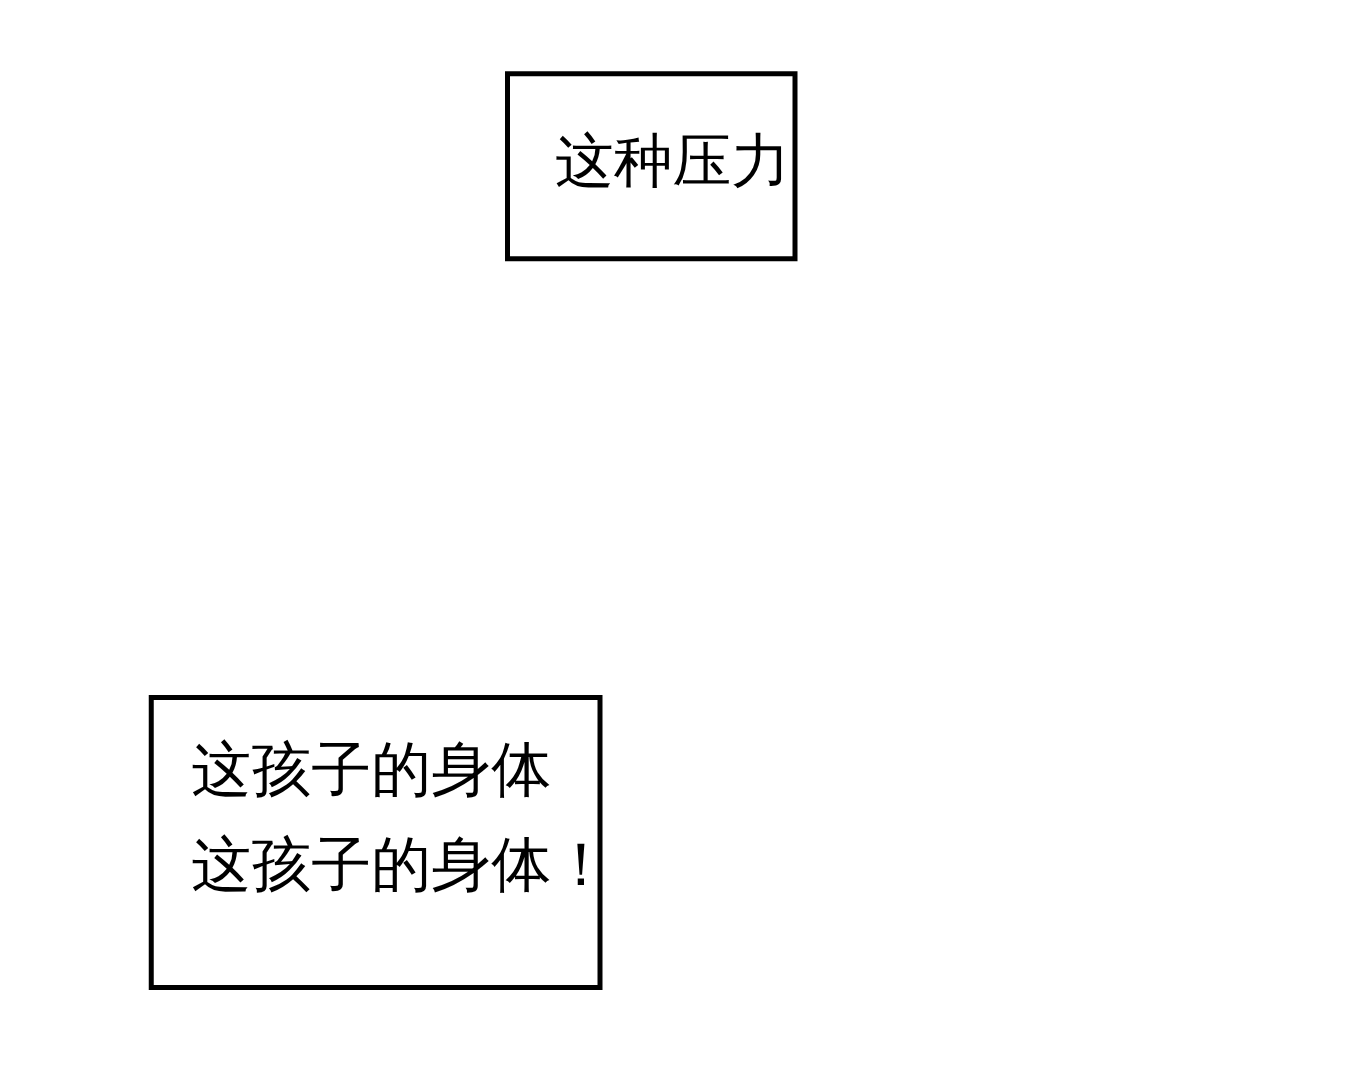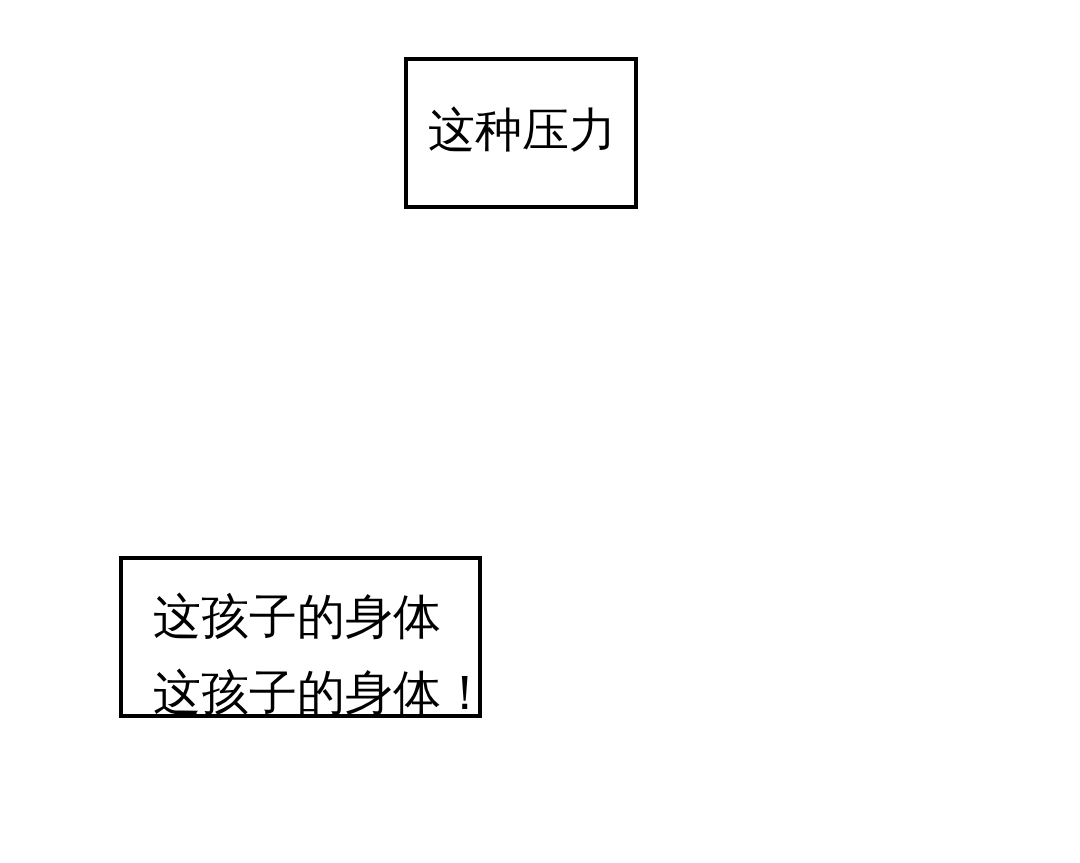--- a/index.html
+++ b/index.html
@@ -24,31 +24,31 @@
     #box1 {
       left: 404px;
       top: 57px;
       width: 234px;
       height: 152px;
     }
     #box2 {
       left: 119px;
       top: 556px;
       width: 363px;
-      height: 162px;
+      height: 236px;
     }
     .line {
       position: absolute;
       white-space: nowrap;
       font-size: 47px;
       line-height: 1;
       letter-spacing: 0px;
     }
     #box1 .line {
-      left: 20px;
+      left: 36px;
       top: 45px;
       text-align: center;
     }
     #box2 .line1 {
       left: 30px;
       top: 32px;
       font-size: 48px;
     }
     #box2 .line2 {
       left: 30px;

